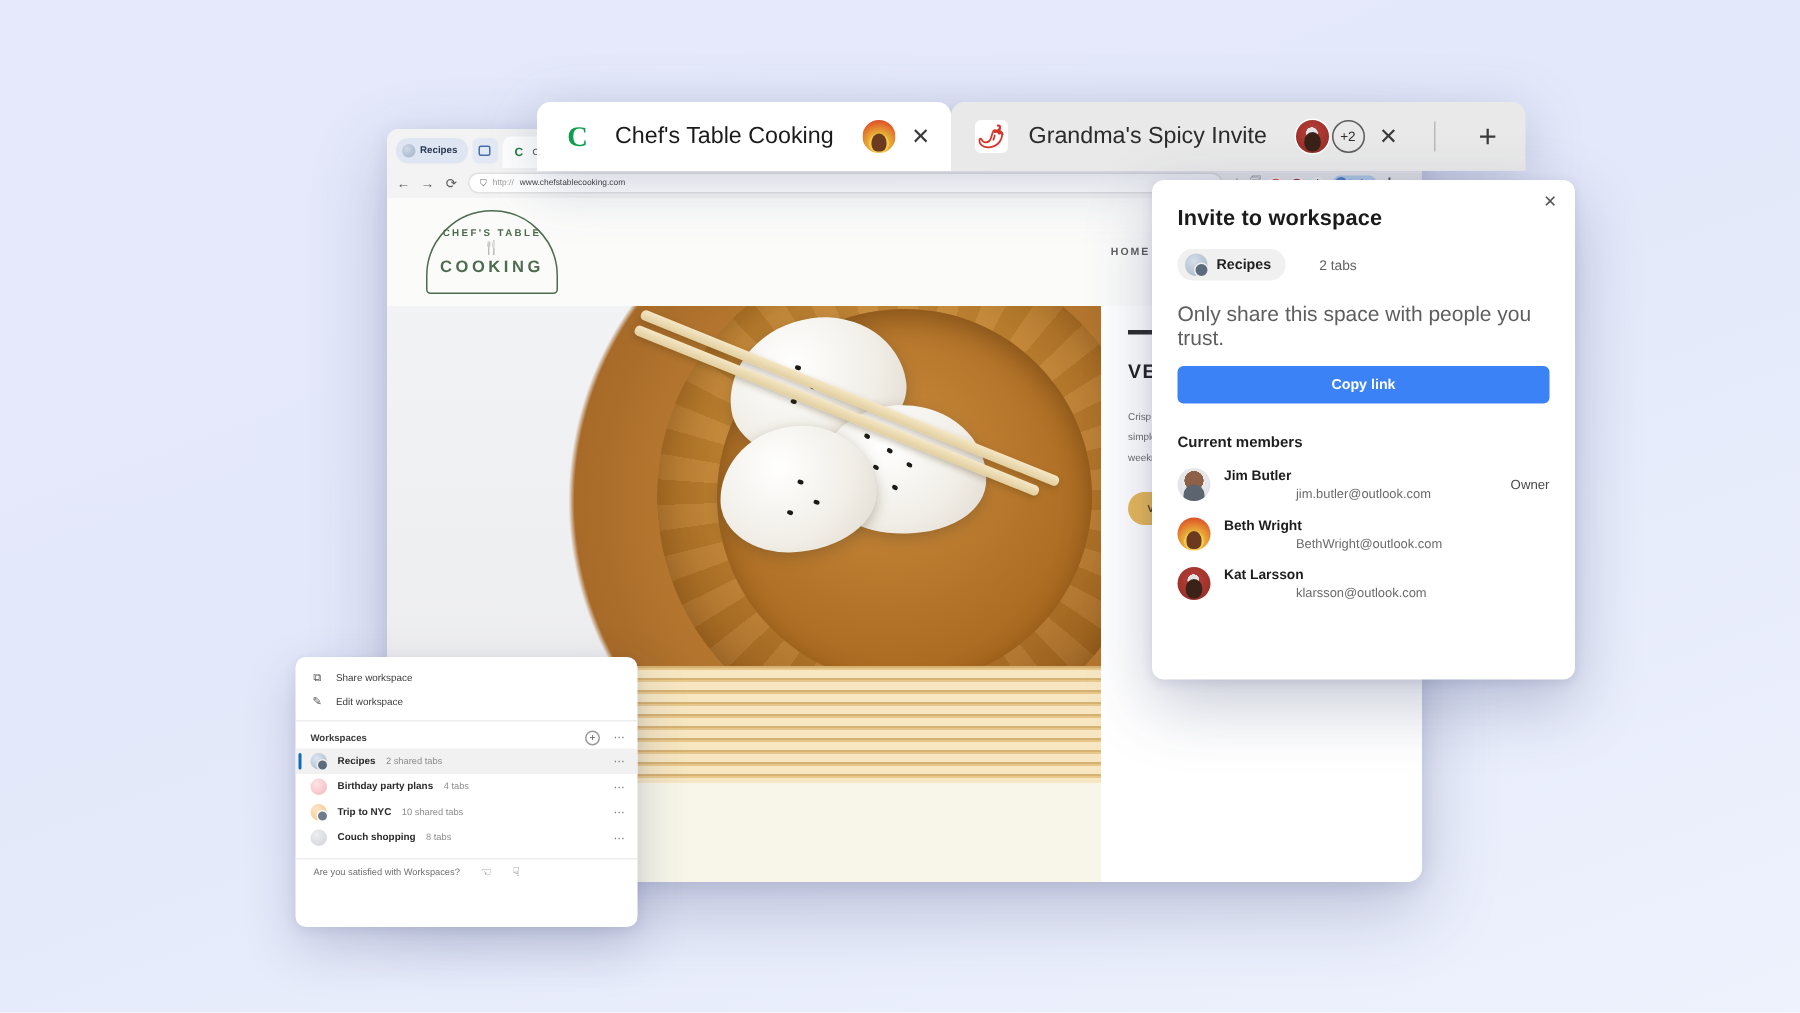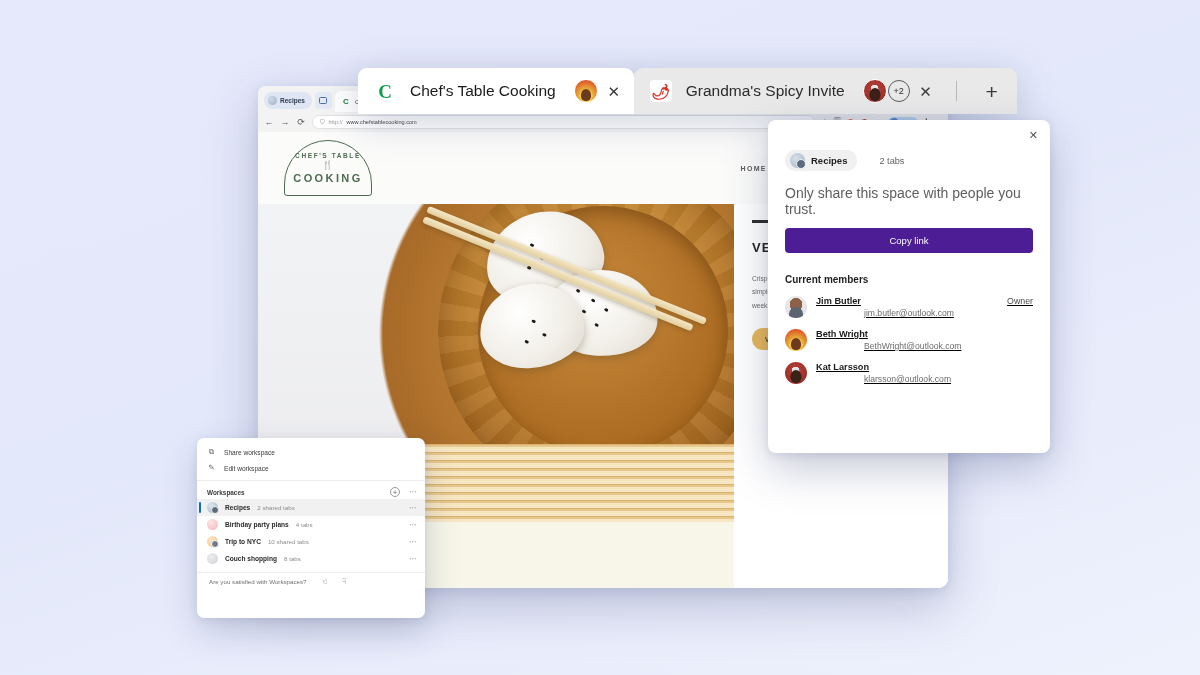--- a/index.html
+++ b/index.html
@@ -264,25 +264,25 @@
   .ip-ws-ic::after {
     content: ""; position: absolute; right: -1px; bottom: -1px;
     width: 8px; height: 8px; border-radius: 50%; background: #5b6b7d;
     border: 1px solid #f0f0f0;
   }
   .ip-ws-name { font-size: 9.5px; font-weight: 700; color: #1f1f1f; }
   .ip-tabs { font-size: 9.2px; color: #626262; }
   .ip-note { margin-top: 14px; font-size: 14px; color: #5e5e5e; }
   .ip-btn {
     margin-top: 11px; height: 25px; border-radius: 4px;
-    background: #4c1d95; color: #fff; font-size: 9.5px; font-weight: 400;
+    background: #3b82f6; color: #fff; font-size: 9.5px; font-weight: 700;
     display: flex; align-items: center; justify-content: center;
   }
   .ip-members-h { margin-top: 21px; font-size: 10px; font-weight: 700; color: #1f1f1f; }
-  .member { display: flex; gap: 9px; margin-top: 11px; text-decoration: underline; }
+  .member { display: flex; align-items: center; gap: 9px; margin-top: 11px; }
   .m-av { width: 22px; height: 22px; border-radius: 50%; position: relative; overflow: hidden; flex: none; }
   .m-info { flex: 1; min-width: 0; }
   .m-name { font-size: 9.2px; font-weight: 700; color: #1d1d1d; }
   .m-mail { font-size: 8.6px; color: #6a6a6a; margin-top: 2px; margin-left: 48px; }
   .m-role { font-size: 8.8px; color: #4a4a4a; }
 
   
   .ws-menu {
     position: absolute; left: 197px; top: 438px; width: 228px; height: 180px;
     background: #fff; border-radius: 7px; z-index: 70;
@@ -462,20 +462,21 @@
       <span class="plus-badge">+2</span>
       <span class="ftab-close">✕</span>
     </span>
     <span class="tab-divider"></span>
     <span class="newtab">+</span>
   </div>
 </div>
 
 <div class="invite-panel">
   <span class="ip-close">✕</span>
+  <div class="ip-title">Invite to workspace</div>
 
   <div class="ip-row">
     <span class="ip-ws">
       <span class="ip-ws-ic"></span>
       <span class="ip-ws-name">Recipes</span>
     </span>
     <span class="ip-tabs">2 tabs</span>
   </div>
 
   <div class="ip-note">Only share this space with people you trust.</div>

